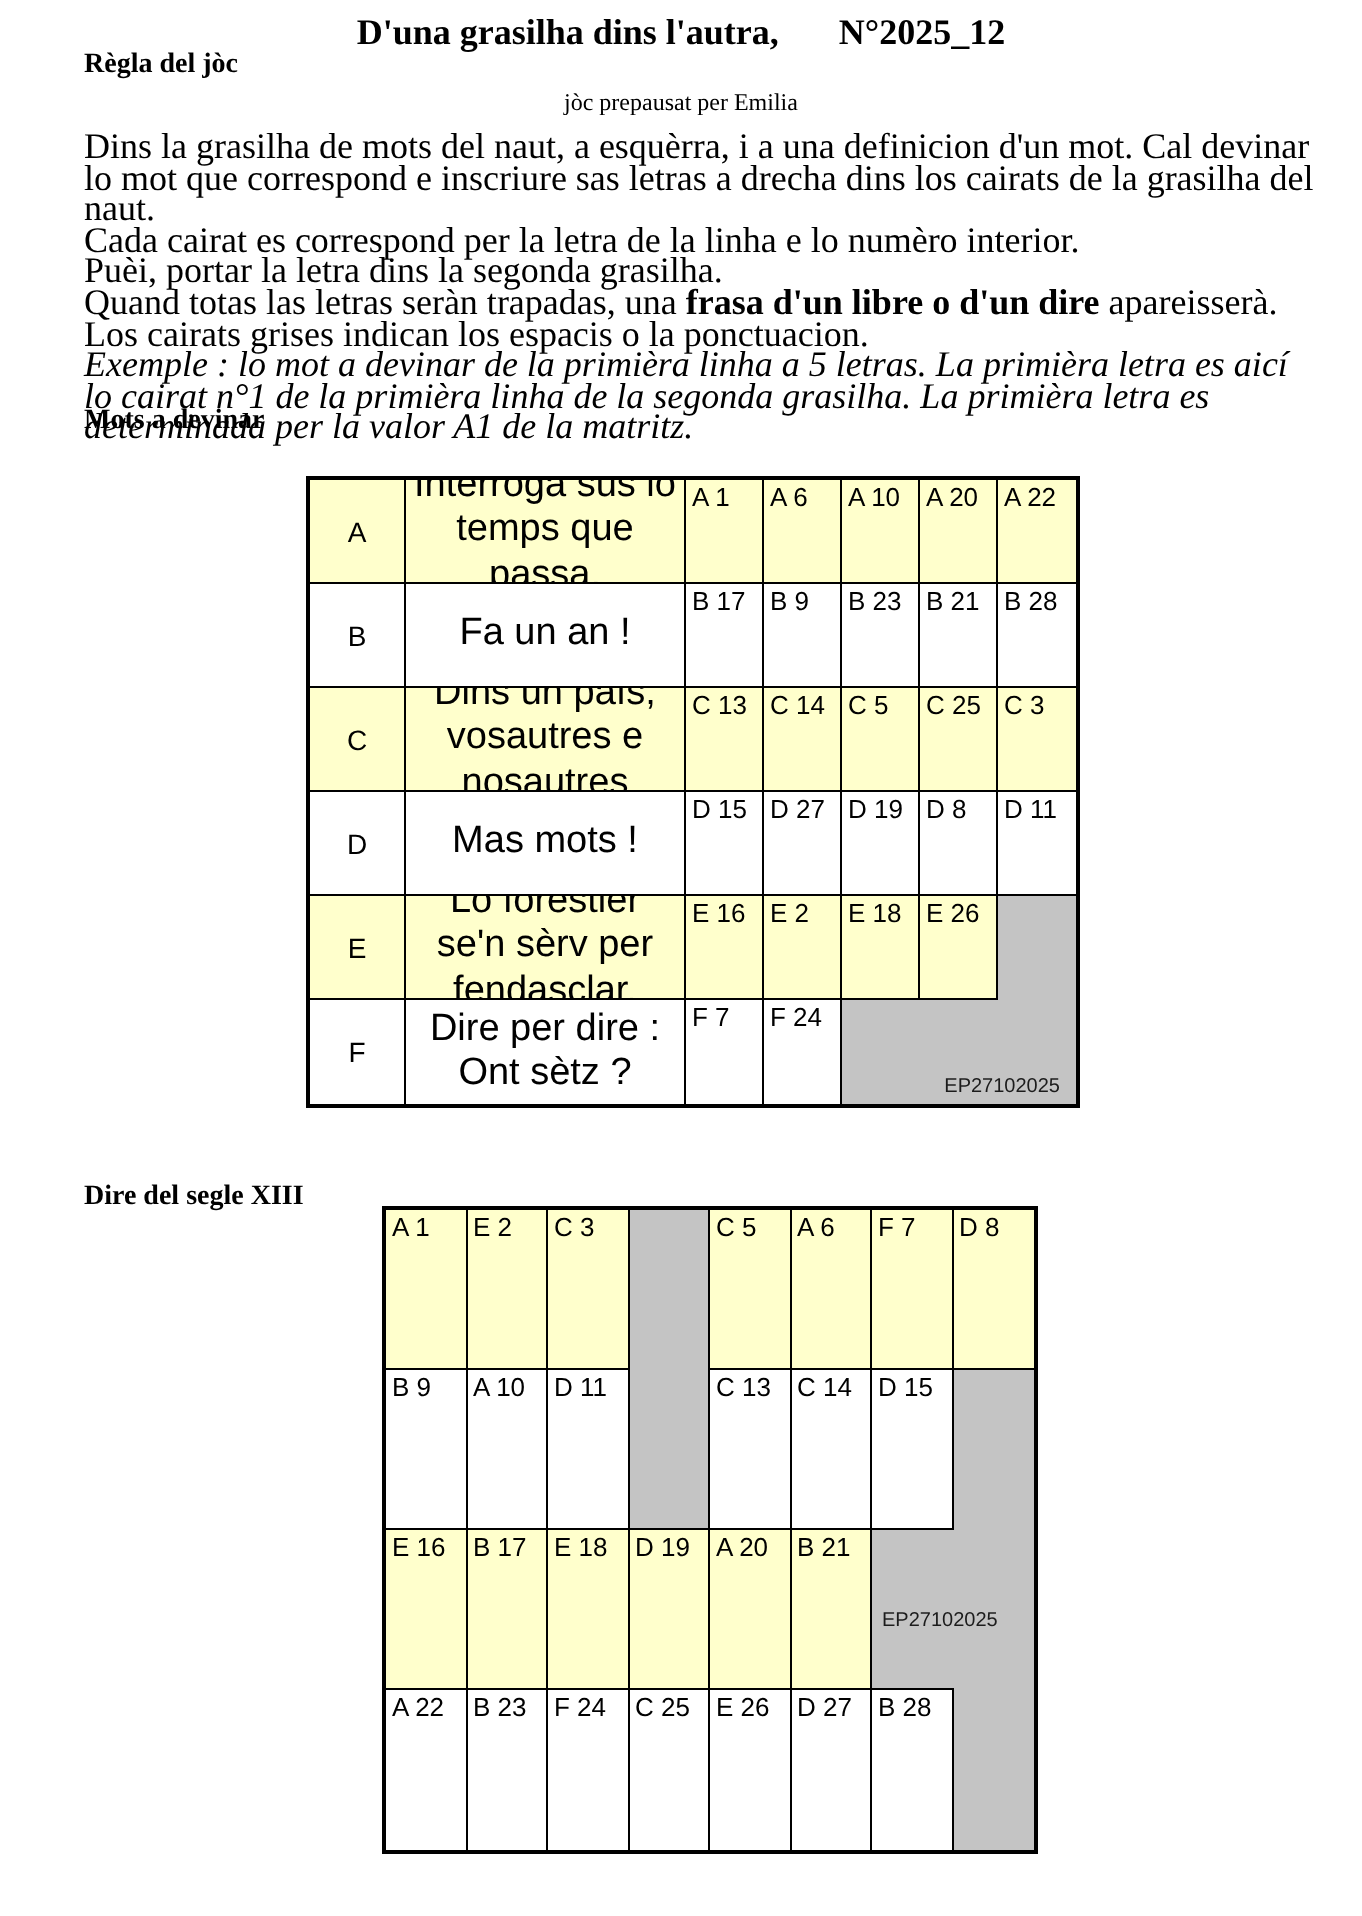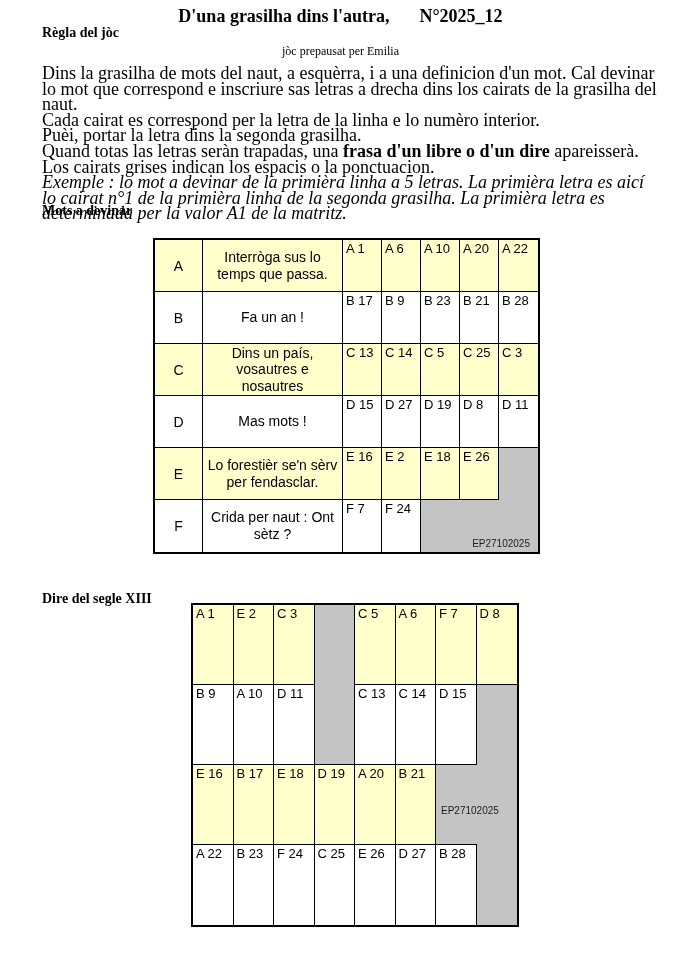--- a/index.html
+++ b/index.html
@@ -27,21 +27,21 @@
   .t2{top:603px;left:191px;grid-template-columns:repeat(8,40.5px);grid-auto-rows:80px;}
 
   .cell{box-sizing:border-box;border-right:1px solid #000;border-bottom:1px solid #000;
         font-family:"Liberation Sans",sans-serif;overflow:hidden;background:#fff;}
   .yellow{background:#FFFFCC;}
   .gray{background:#C4C4C4;}
   .no-br{border-right:none;}
   .no-bb{border-bottom:none;}
   .letter{display:flex;align-items:center;justify-content:center;font-size:14px;}
   .def{display:flex;align-items:center;justify-content:center;text-align:center;
-       font-size:14px;line-height:1.18;padding:0 4px;}
+       font-size:19px;line-height:1.18;padding:0 4px;}
   .code{font-size:13px;padding:1px 0 0 3px;white-space:nowrap;}
 
   .wm{position:absolute;font-family:Liberation Sans, sans-serif;font-size:10px;color:#1c1c1c;white-space:nowrap;text-align:right;}
   .wm1{right:8px;bottom:3px;}
   .wm2{left:248px;top:200px;}
 </style>
 </head>
 <body>
 
 <div class="page">
@@ -95,21 +95,21 @@
       <div class="cell code">D 8</div>
       <div class="cell code no-br">D 11</div>
       <div class="cell letter yellow">E</div>
       <div class="cell def yellow">Lo forestièr se'n sèrv per fendasclar.</div>
       <div class="cell code yellow">E 16</div>
       <div class="cell code yellow">E 2</div>
       <div class="cell code yellow">E 18</div>
       <div class="cell code yellow">E 26</div>
       <div class="cell code gray no-br no-bb"></div>
       <div class="cell letter no-bb">F</div>
-      <div class="cell def no-bb">Crida per naut : Ont sètz ?</div>
+      <div class="cell def no-bb">Dire per dire : Ont sètz ?</div>
       <div class="cell code no-bb">F 7</div>
       <div class="cell code no-bb">F 24</div>
       <div class="cell code gray no-br no-bb"></div>
       <div class="cell code gray no-br no-bb"></div>
       <div class="cell code gray no-br no-bb"></div>
     </div>
 
   <div class="sec-head h-dire">Dire del segle XIII</div>
 
   <div class="tbl t2" id="dire-grid">

